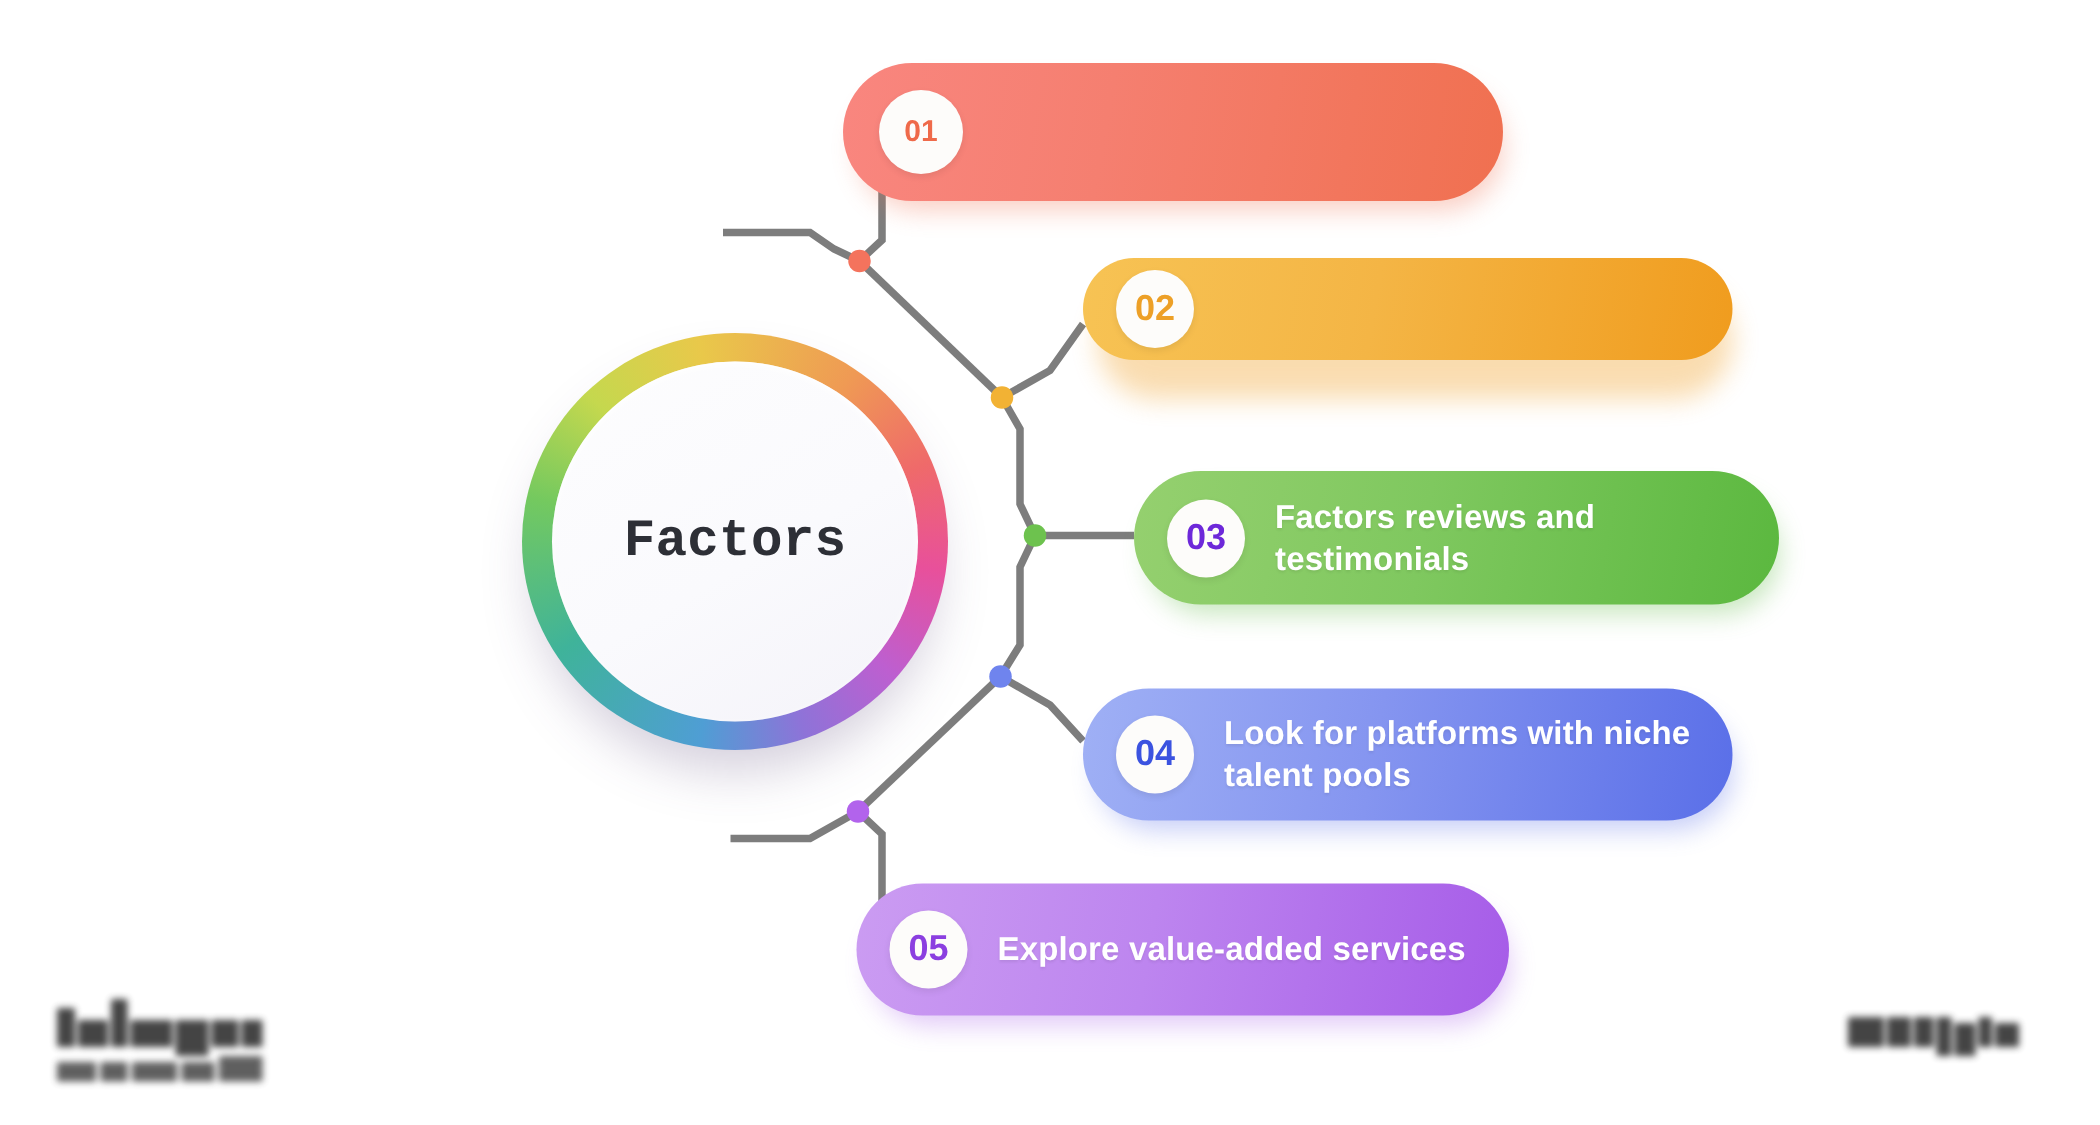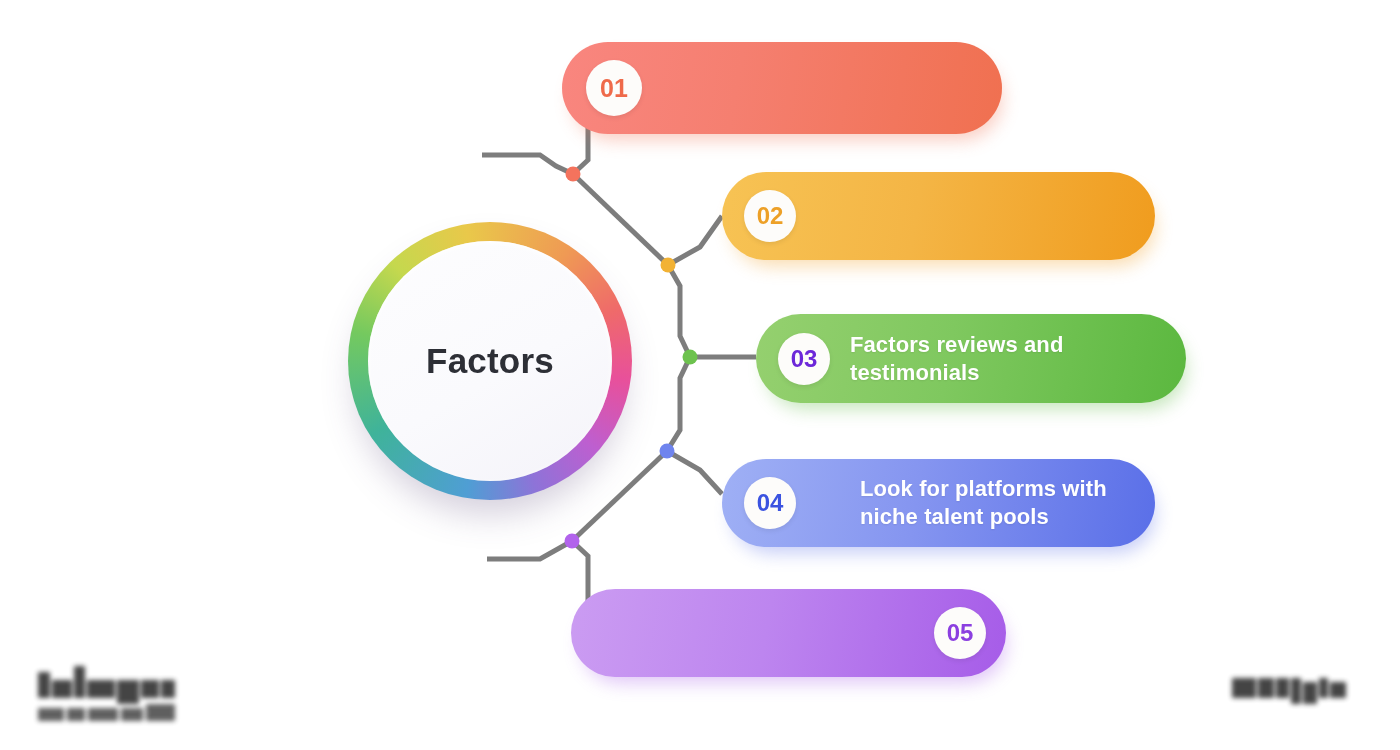--- a/index.html
+++ b/index.html
@@ -71,20 +71,21 @@
     box-shadow: inset 0 2px 6px rgba(255,255,255,0.9);
     display: flex;
     align-items: center;
     justify-content: center;
   }
   .hub-label {
     font-size: 35px;
     font-weight: bold;
     color: #2d2f36;
     letter-spacing: 0.2px;
+    font-family: Liberation Mono, monospace;
   }
 
   
   .pill {
     position: absolute;
     display: flex;
     align-items: center;
     border-radius: 999px;
     box-sizing: border-box;
   }
@@ -114,36 +115,36 @@
     font-weight: bold;
     line-height: 1.26;
     letter-spacing: 0.1px;
     text-shadow: 0 1px 2px rgba(0,0,0,0.08);
     z-index: 2;
   }
 
   
   #pill-01 { left: 562px; top: 42px;  width: 440px; height: 92px;
              background: linear-gradient(100deg, #f9867f 0%, #f57f70 40%, #f07050 100%); }
-  #pill-01 .badge { width: 56px; height: 56px; margin-left: 24px; margin-right: 22px; font-size: 25px; color: #ef6a4a; }
-
-  #pill-02 { left: 722px; top: 172px; width: 433px; height: 88px;
+  #pill-01 .badge { width: 56px; height: 56px; margin-left: 24px; margin-right: 22px; font-size: 20px; color: #ef6a4a; }
+
+  #pill-02 { left: 722px; top: 172px; width: 433px; height: 68px;
              background: linear-gradient(100deg, #f7c354 0%, #f4b545 45%, #f09c1e 100%); }
   #pill-02 .badge { width: 52px; height: 52px; margin-left: 22px; margin-right: 20px; font-size: 24px; color: #eda027; }
 
   #pill-03 { left: 756px; top: 314px; width: 430px; height: 89px;
              background: linear-gradient(100deg, #95d06f 0%, #7fc85f 45%, #5bb83f 100%); }
   #pill-03 .badge { width: 52px; height: 52px; margin-left: 22px; margin-right: 20px; font-size: 24px; color: #6d28d9; }
 
   #pill-04 { left: 722px; top: 459px; width: 433px; height: 88px;
-             background: linear-gradient(100deg, #9fb0f5 0%, #8595f0 45%, #5a6fe8 100%); gap: 44px; }
+             background: linear-gradient(100deg, #9fb0f5 0%, #8595f0 45%, #5a6fe8 100%); }
   #pill-04 .badge { width: 52px; height: 52px; margin-left: 22px; margin-right: 20px; font-size: 24px; color: #3b53e0; }
 
   #pill-05 { left: 571px; top: 589px; width: 435px; height: 88px;
-             background: linear-gradient(100deg, #cb9cf2 0%, #bd85ef 45%, #a65ce8 100%); justify-content: flex-end; }
+             background: linear-gradient(100deg, #cb9cf2 0%, #bd85ef 45%, #a65ce8 100%); }
   #pill-05 .badge { width: 52px; height: 52px; margin-left: 22px; margin-right: 20px; font-size: 24px; color: #8b3fe0; }
 
   
   .brandmark {
     position: absolute;
     filter: blur(2.6px);
     opacity: 0.88;
   }
   .bm-bar {
     position: absolute;
@@ -217,20 +218,21 @@
 
   <div class="pill-shadow" style="left:732px; top:475px; width:423px; height:78px; background:#5a6fe8;"></div>
   <div class="pill" id="pill-04">
     <span class="badge">04</span>
     <span class="pill-text">Look for platforms with niche talent pools</span>
   </div>
 
   <div class="pill-shadow" style="left:581px; top:605px; width:425px; height:78px; background:#a65ce8;"></div>
   <div class="pill" id="pill-05">
     <span class="badge">05</span>
+    <span class="pill-text">Explore value-added services</span>
   </div>
 
   <div class="brandmark" style="left:36px; top:660px; width:170px; height:60px;">
     <div class="bm-bar" style="left:2px;  top:12px; width:12px; height:26px;"></div>
     <div class="bm-bar" style="left:16px; top:20px; width:20px; height:18px;"></div>
     <div class="bm-bar" style="left:38px; top:6px;  width:11px; height:32px;"></div>
     <div class="bm-bar" style="left:51px; top:20px; width:28px; height:18px;"></div>
     <div class="bm-bar" style="left:81px; top:20px; width:22px; height:24px;"></div>
     <div class="bm-bar" style="left:105px; top:20px; width:18px; height:18px;"></div>
     <div class="bm-bar" style="left:125px; top:20px; width:14px; height:18px;"></div>

